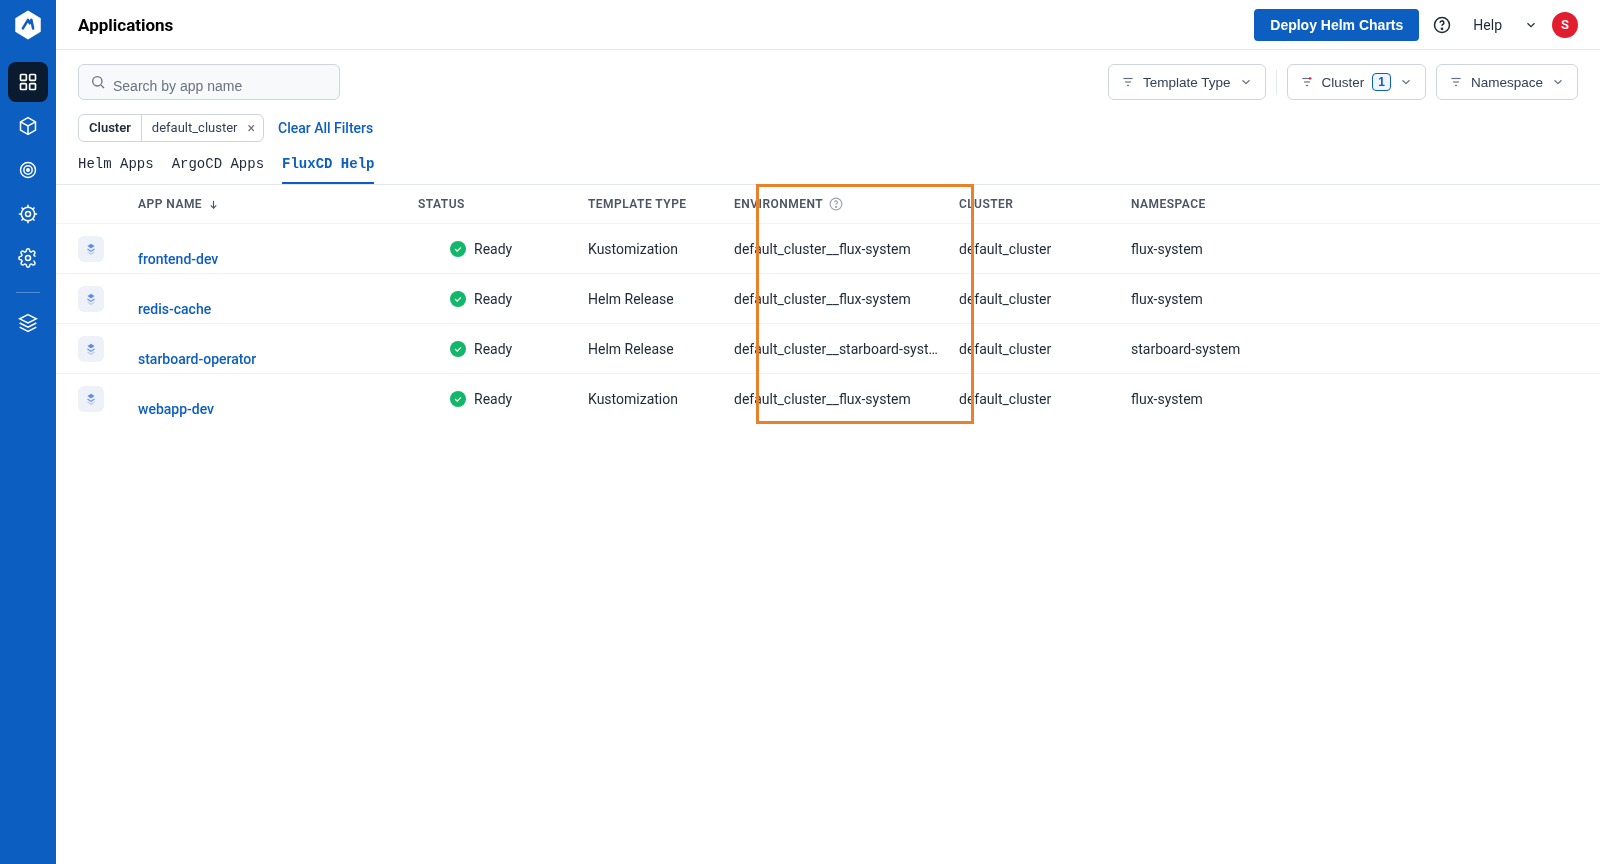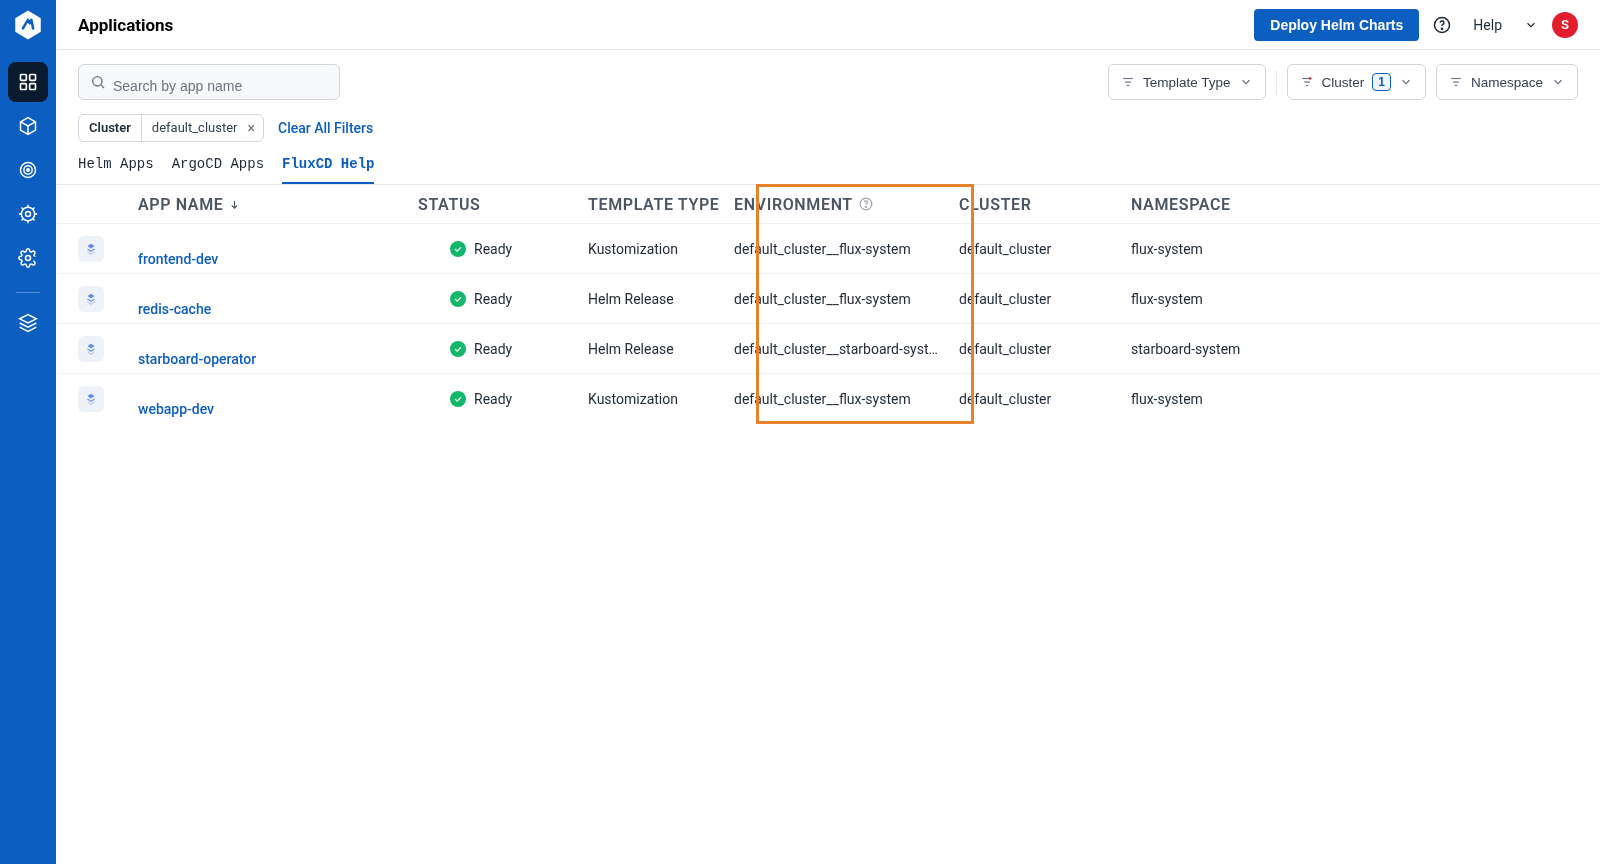--- a/index.html
+++ b/index.html
@@ -46,21 +46,21 @@
   .clear-link { color: #0d5ec1; font-size: 14px; font-weight: 500; cursor: pointer; }
 
   
   .tabs { display: flex; gap: 18px; padding: 14px 22px 0 22px; font-size: 14px; font-family: Liberation Mono, monospace; }
   .tab { padding-bottom: 10px; cursor: pointer; color: #1f2937; font-weight: 500; }
   .tab.active { color: #0d5ec1; font-weight: 700; border-bottom: 2.5px solid #0d5ec1; }
 
   
   .table-wrap { border-top: 1px solid #e4e7ec; }
   .thead, .trow { display: grid; grid-template-columns: 60px 280px 170px 146px 225px 172px 380px; align-items: center; padding: 0 22px; }
-  .thead { height: 38px; font-size: 16px; letter-spacing: 0.04em; color: #4b5563; font-weight: 600; }
+  .thead { height: 38px; font-size: 12px; letter-spacing: 0.04em; color: #4b5563; font-weight: 600; }
   .thead .th { display: flex; align-items: center; gap: 6px; text-transform: uppercase; }
   .trow { height: 50px; border-top: 1px solid #f0f2f5; font-size: 14px; }
   .app-icon { width: 26px; height: 26px; border-radius: 6px; background: #eef2f8; display: flex; align-items: center; justify-content: center; }
   .app-icon svg { width: 14px; height: 14px; }
   .app-link { color: #0d5ec1; cursor: pointer; font-weight: 500; margin-top: 20px; }
   .status-cell { display: flex; align-items: center; gap: 8px; color: #1f2937; padding-left: 32px; }
   .status-dot { width: 16px; height: 16px; border-radius: 50%; background: #12b76a; display: inline-flex; align-items: center; justify-content: center; }
   .status-dot svg { width: 10px; height: 10px; }
   .env-cell { white-space: nowrap; overflow: hidden; text-overflow: ellipsis; }
 

